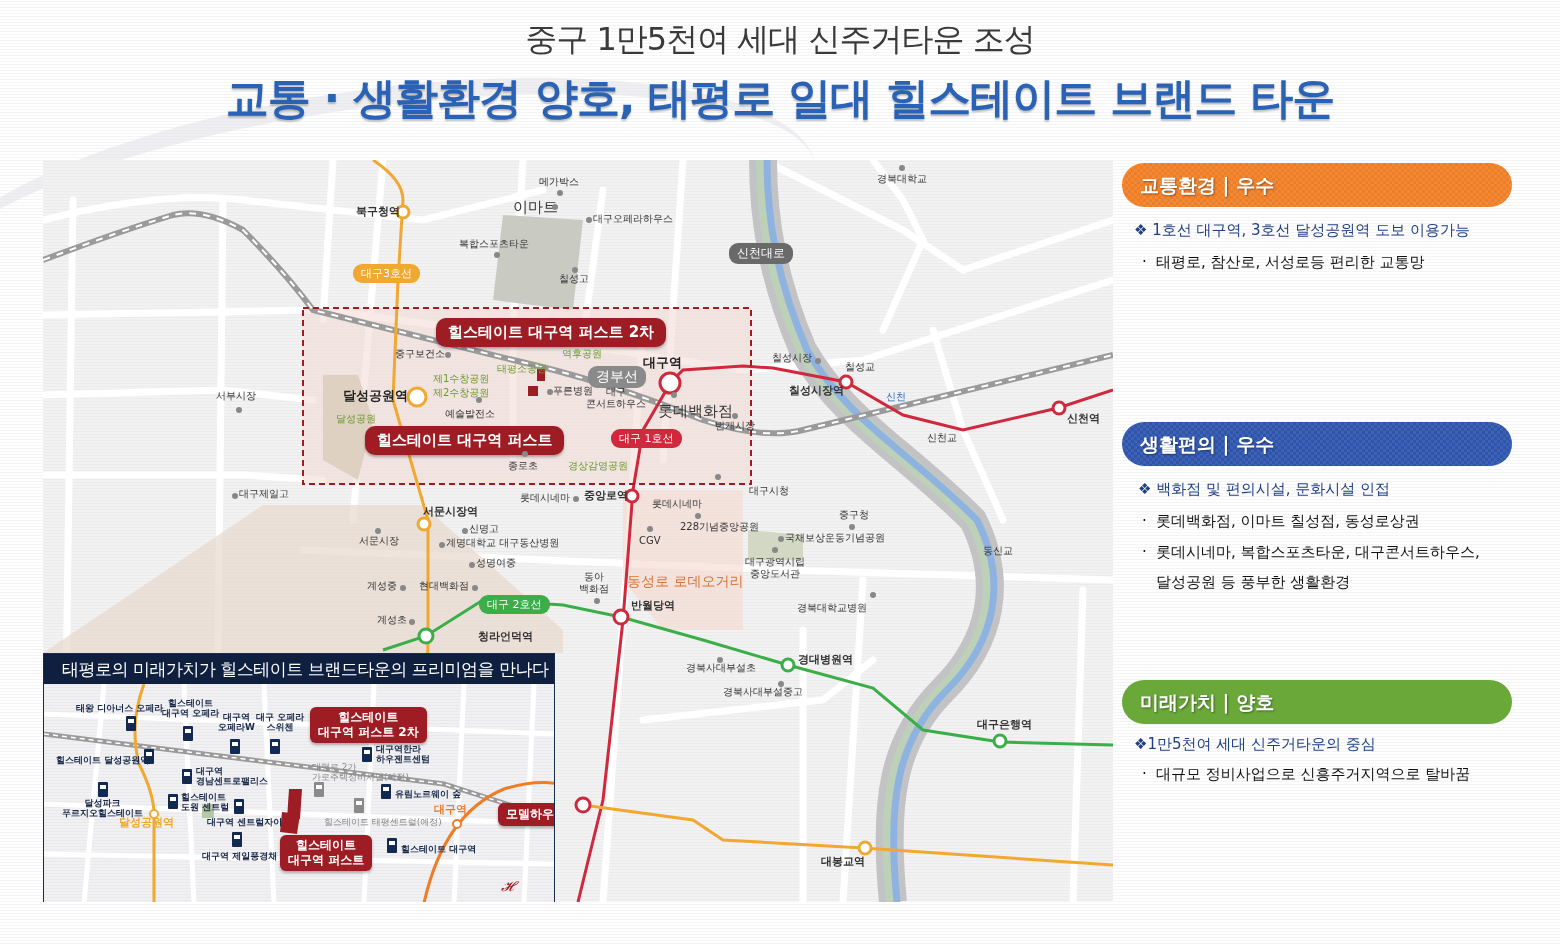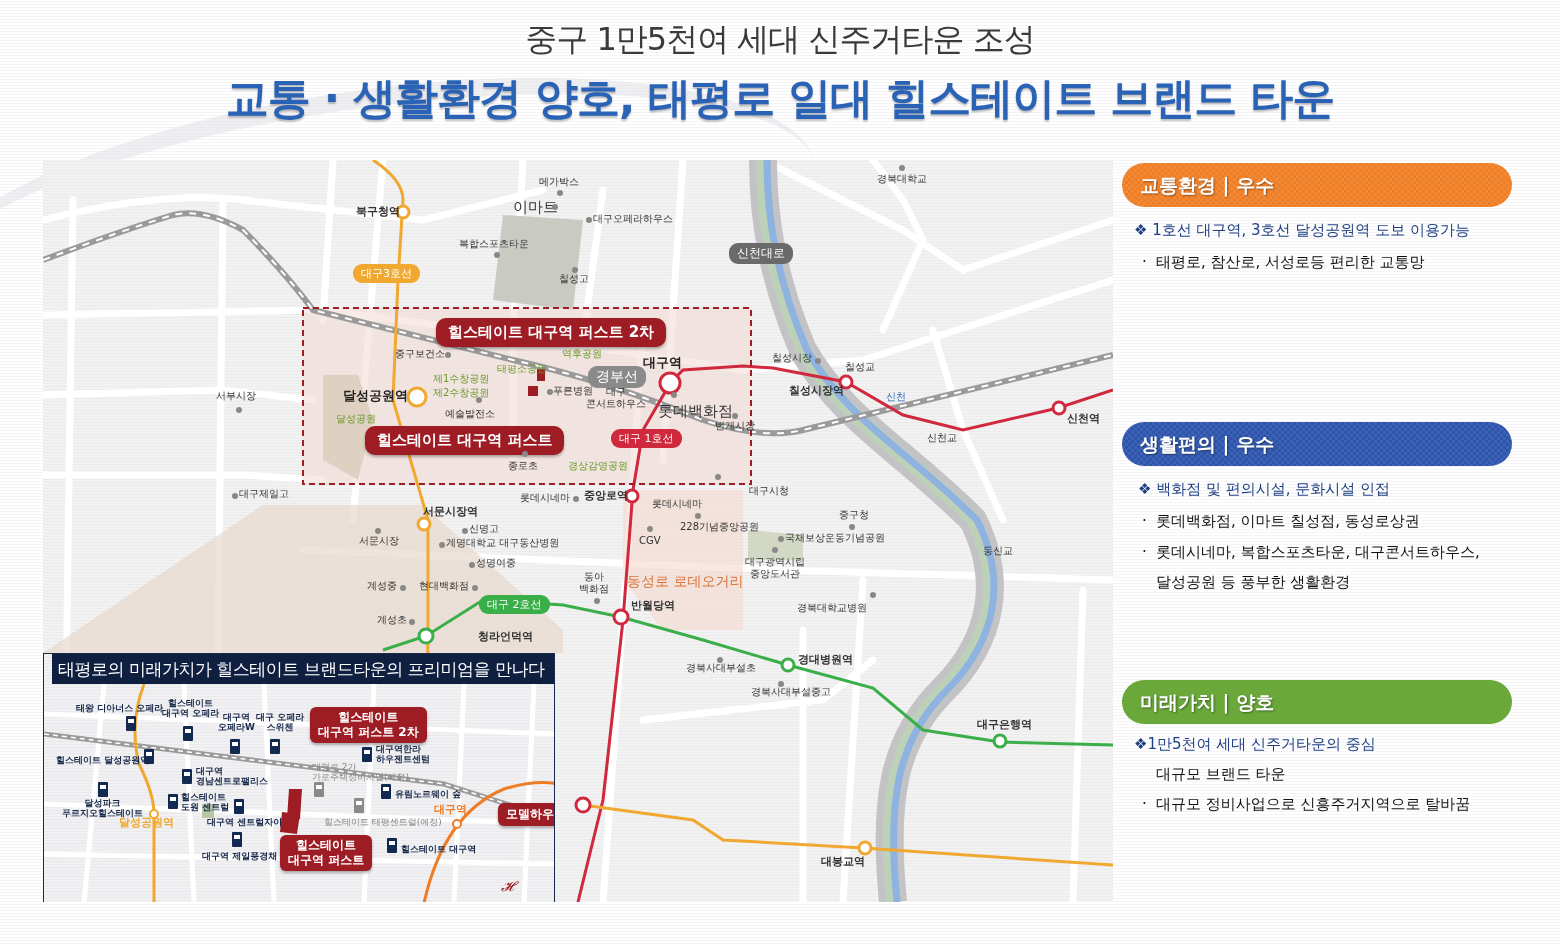--- a/index.html
+++ b/index.html
@@ -26,21 +26,21 @@
   .lbl.green { color:#6a9a2a; }
   .lbl.orange { color:#d9743a; font-size:14px; }
   .lbl.blue { color:#2a6cc0; }
   .lbl.c { text-align:center; }
   .dot { position:absolute; width:6px; height:6px; border-radius:50%; background:#888; }
   .line-tag { position:absolute; color:#fff; font-size:11px; padding:2px 8px; border-radius:9px; white-space:nowrap; }
   .callout { position:absolute; background:#9e1c24; color:#fff; font-weight:bold; border-radius:10px; white-space:nowrap; text-align:center;
     box-shadow: 0 2px 3px rgba(0,0,0,0.3); }
 
   .inset { position:absolute; left:0; top:493px; width:510px; height:249px; border:1px solid #1a2a4a; background: repeating-linear-gradient(0deg, #f1f1f3 0px, #f1f1f3 2px, #e9e9ec 2px, #e9e9ec 3px); overflow:hidden; }
-  .inset-title { position:absolute; left:8px; top:0; width:510px; height:30px; background:#0e1f40; color:#fff; font-size:17px; line-height:30px; padding-left:6px; box-sizing:border-box; letter-spacing:-0.5px; }
+  .inset-title { position:absolute; left:0; top:0; width:510px; height:30px; background:#0e1f40; color:#fff; font-size:17px; line-height:30px; padding-left:18px; box-sizing:border-box; letter-spacing:-0.5px; }
   .bld { position:absolute; width:10px; height:15px; background:#122a52; border-radius:1px; }
   .bld::after { content:""; position:absolute; left:2px; top:3px; width:6px; height:4px; background:#fff; }
   .bld.gray { background:#8a8a8a; }
   .ilbl { position:absolute; font-size:9px; font-weight:bold; color:#1a2a4a; white-space:nowrap; line-height:1.15; }
   .ilbl.c { text-align:center; }
   .ilbl.gray { color:#888; font-weight:normal; }
 
   .panel { position:absolute; left:1122px; width:420px; }
   .pill { width:390px; height:44px; border-radius:22px; color:#fff; font-size:19px; font-weight:bold; line-height:44px; padding-left:18px; box-sizing:border-box;
     text-shadow: 1px 1px 2px rgba(0,0,0,0.4); }
@@ -233,21 +233,21 @@
   <div class="dot" style="left:429px;top:425px;"></div>
   <div class="lbl sm c" style="left:536px;top:411px;white-space:pre;">동아
 백화점</div>
   <div class="dot" style="left:551px;top:438px;"></div>
   <div class="lbl orange" style="left:584px;top:413px;">동성로 로데오거리</div>
   <div class="lbl sm" style="left:334px;top:454px;">계성초</div>
   <div class="dot" style="left:366px;top:459px;"></div>
   <div class="dot" style="left:674px;top:497px;"></div>
   <div class="lbl sm" style="left:643px;top:502px;">경북사대부설초</div>
   <div class="dot" style="left:735px;top:521px;"></div>
-  <div class="lbl sm" style="left:708px;top:526px;">경북사대부설중고</div>
+  <div class="lbl sm" style="left:680px;top:526px;">경북사대부설중고</div>
 
   <div class="inset">
     <svg width="510" height="249" style="position:absolute;left:0;top:0;">
       <g stroke="#ffffff" stroke-width="5" fill="none">
         <path d="M0 60 L510 80"></path>
         <path d="M0 150 L510 170"></path>
         <path d="M0 200 L510 210"></path>
         <path d="M60 30 L40 249"></path>
         <path d="M140 30 L150 249"></path>
         <path d="M220 30 L230 249"></path>
@@ -328,15 +328,14 @@
   <div class="pill blue">생활편의  |  우수</div>
   <div class="p-head" style="margin-left:16px;">❖ 백화점 및 편의시설, 문화시설 인접</div>
   <div class="p-item"><span class="bul">·</span><span>롯데백화점, 이마트 칠성점, 동성로상권</span></div>
   <div class="p-item"><span class="bul">·</span><span>롯데시네마, 복합스포츠타운, 대구콘서트하우스,</span></div>
   <div class="p-cont">달성공원 등 풍부한 생활환경</div>
 </div>
 
 <div class="panel" style="top:680px;">
   <div class="pill green">미래가치  |  양호</div>
   <div class="p-head" style="margin-top:11px;">❖1만5천여 세대 신주거타운의 중심</div>
-  <div class="p-cont" style="margin-top:11px;">대규모 브랜드 타운</div>
   <div class="p-item" style="margin-top:11px;"><span class="bul">·</span><span>대규모 정비사업으로 신흥주거지역으로 탈바꿈</span></div>
 </div>
 
 </body></html>

